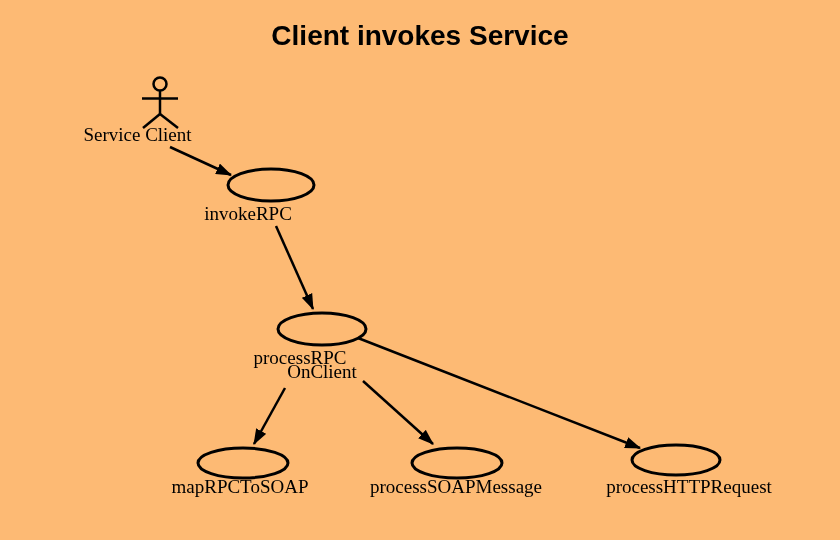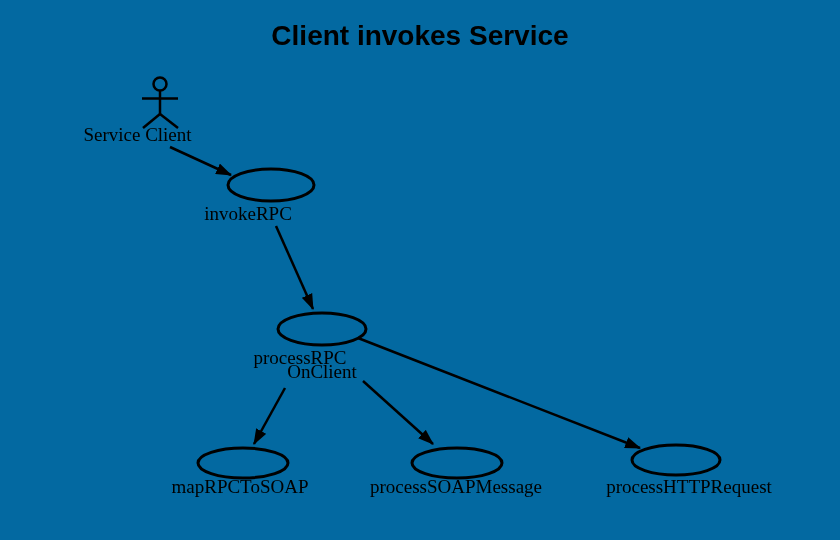--- a/index.html
+++ b/index.html
@@ -4,21 +4,21 @@
 <style>
   html, body {
     margin: 0;
     padding: 0;
     background: #ffffff;
   }
   .stage {
     position: relative;
     width: 840px;
     height: 540px;
-    background: #0369a1;
+    background: #fdba74;
     overflow: hidden;
   }
   svg { display: block; }
   .uc-label {
     font-family: "Liberation Serif", "DejaVu Serif", serif;
     font-size: 19px;
     fill: #000000;
     text-anchor: middle;
   }
   .slide-title {

